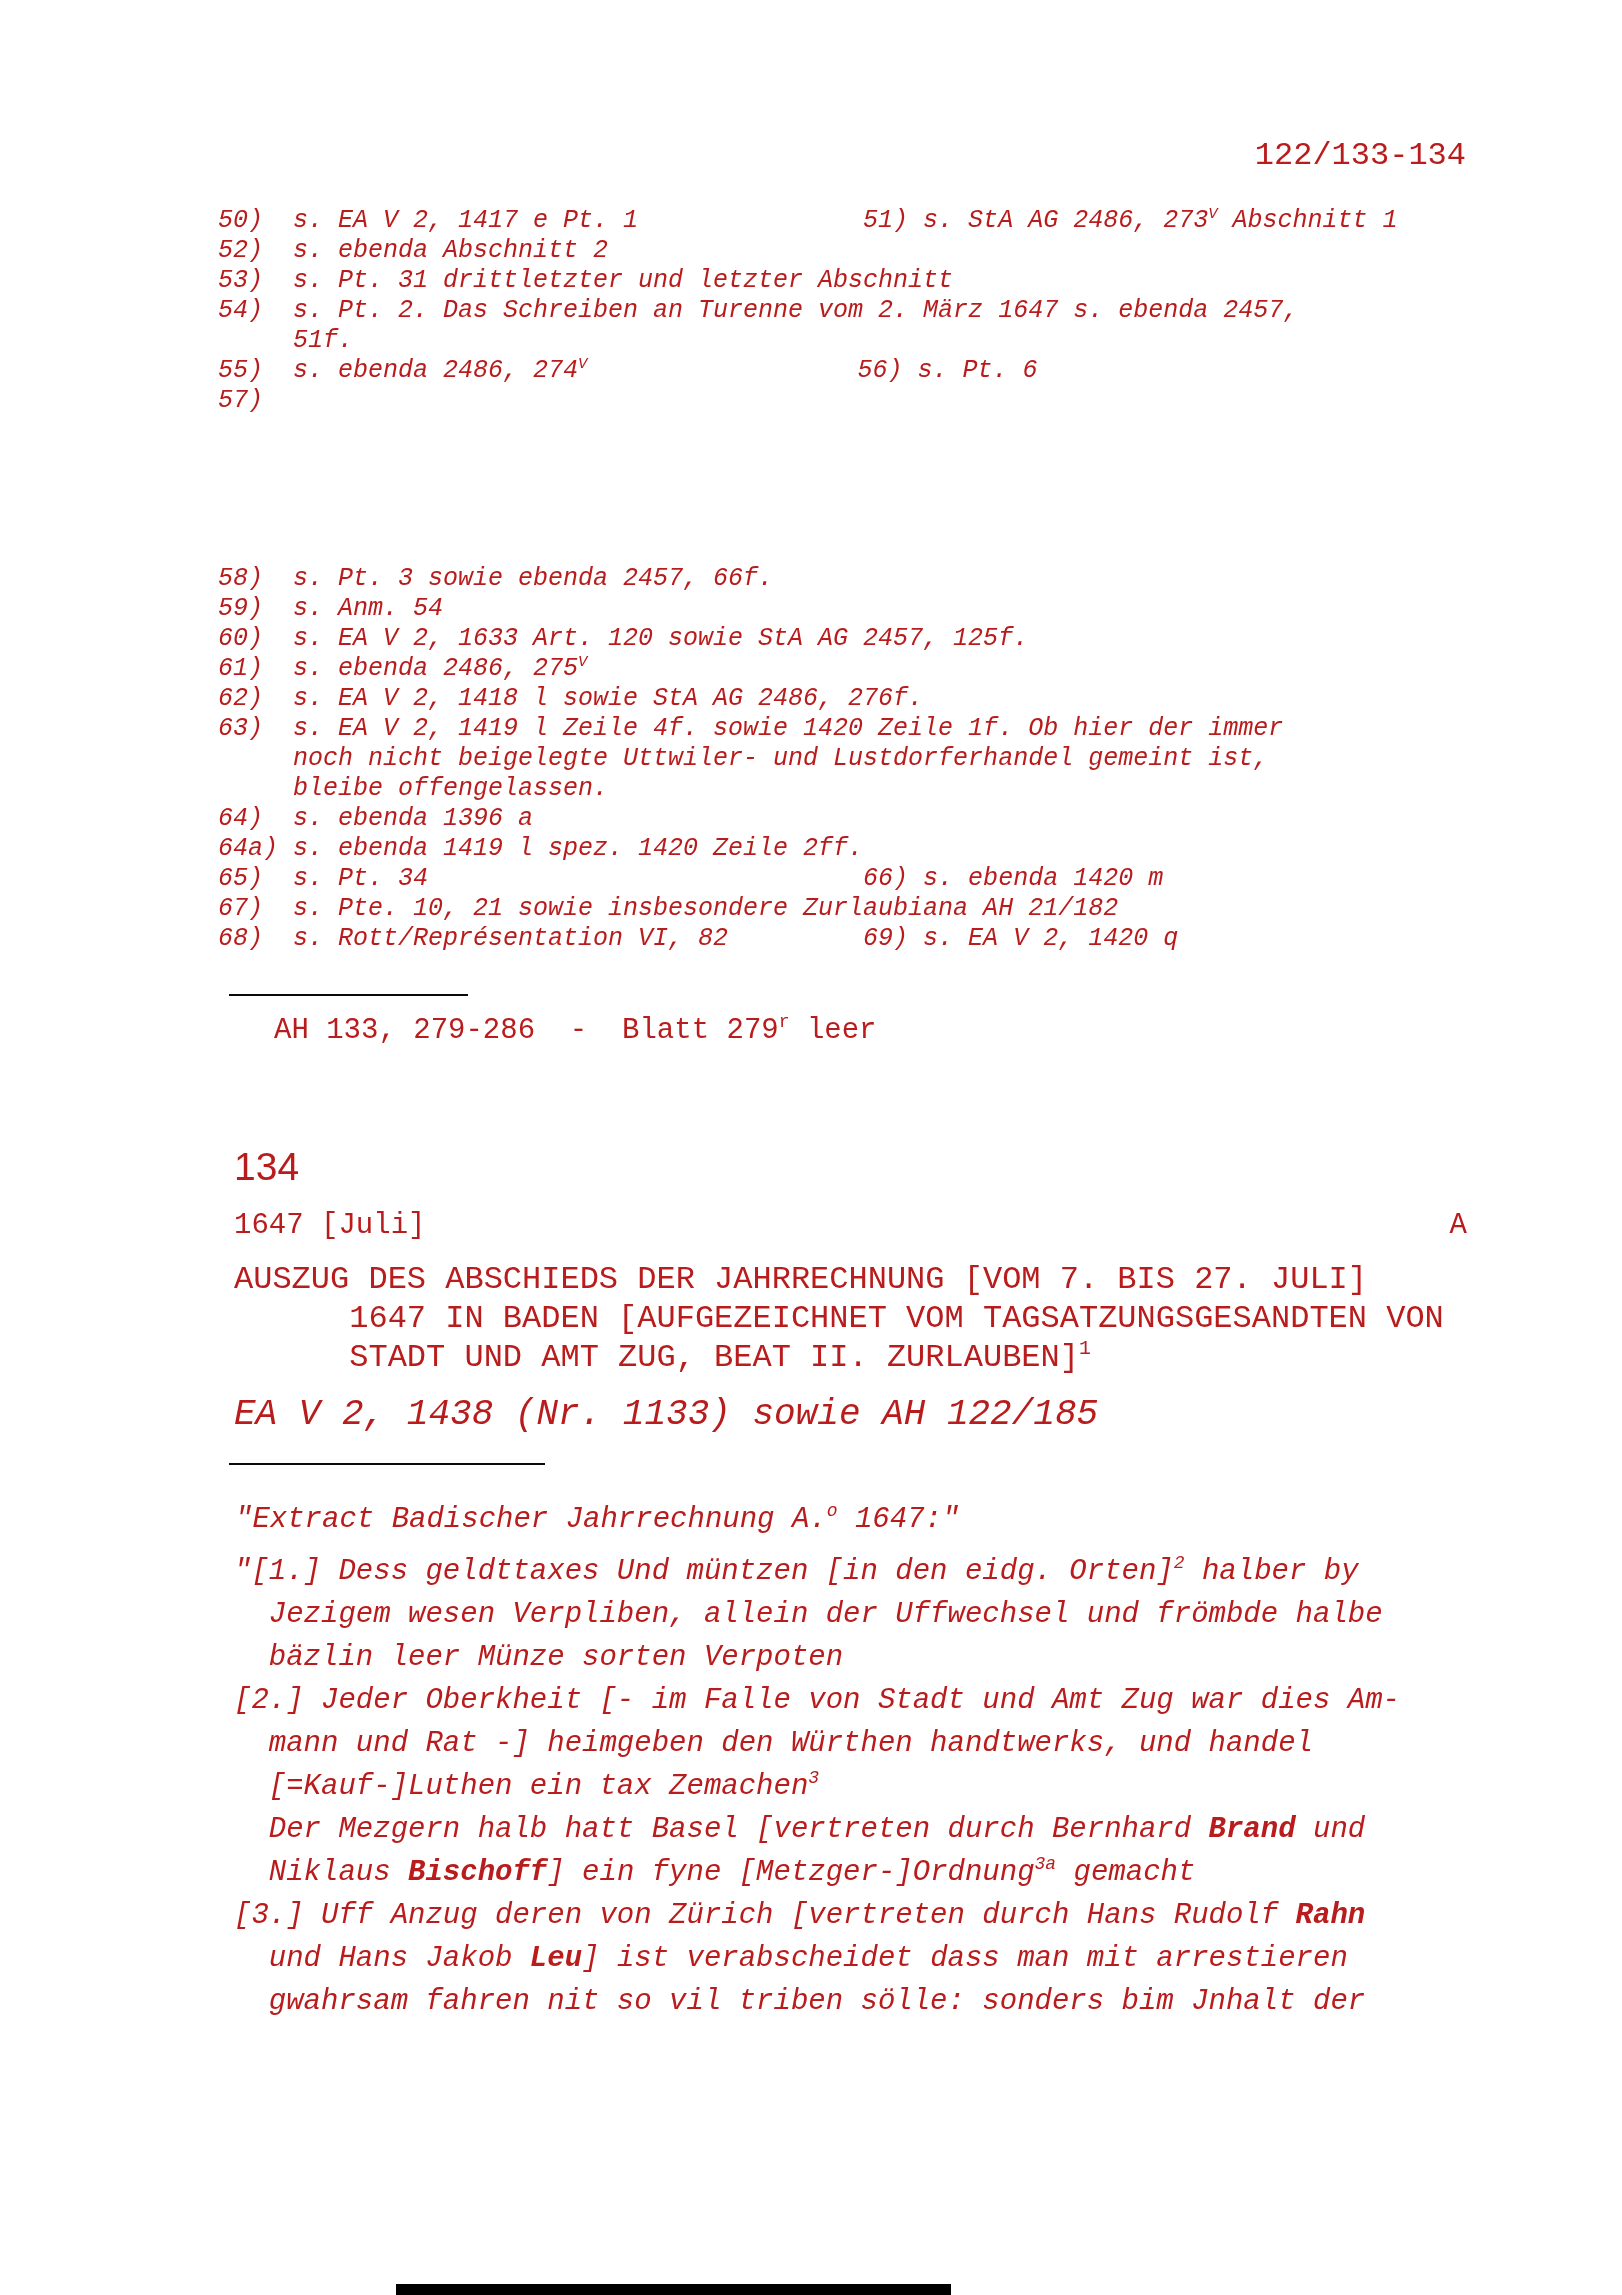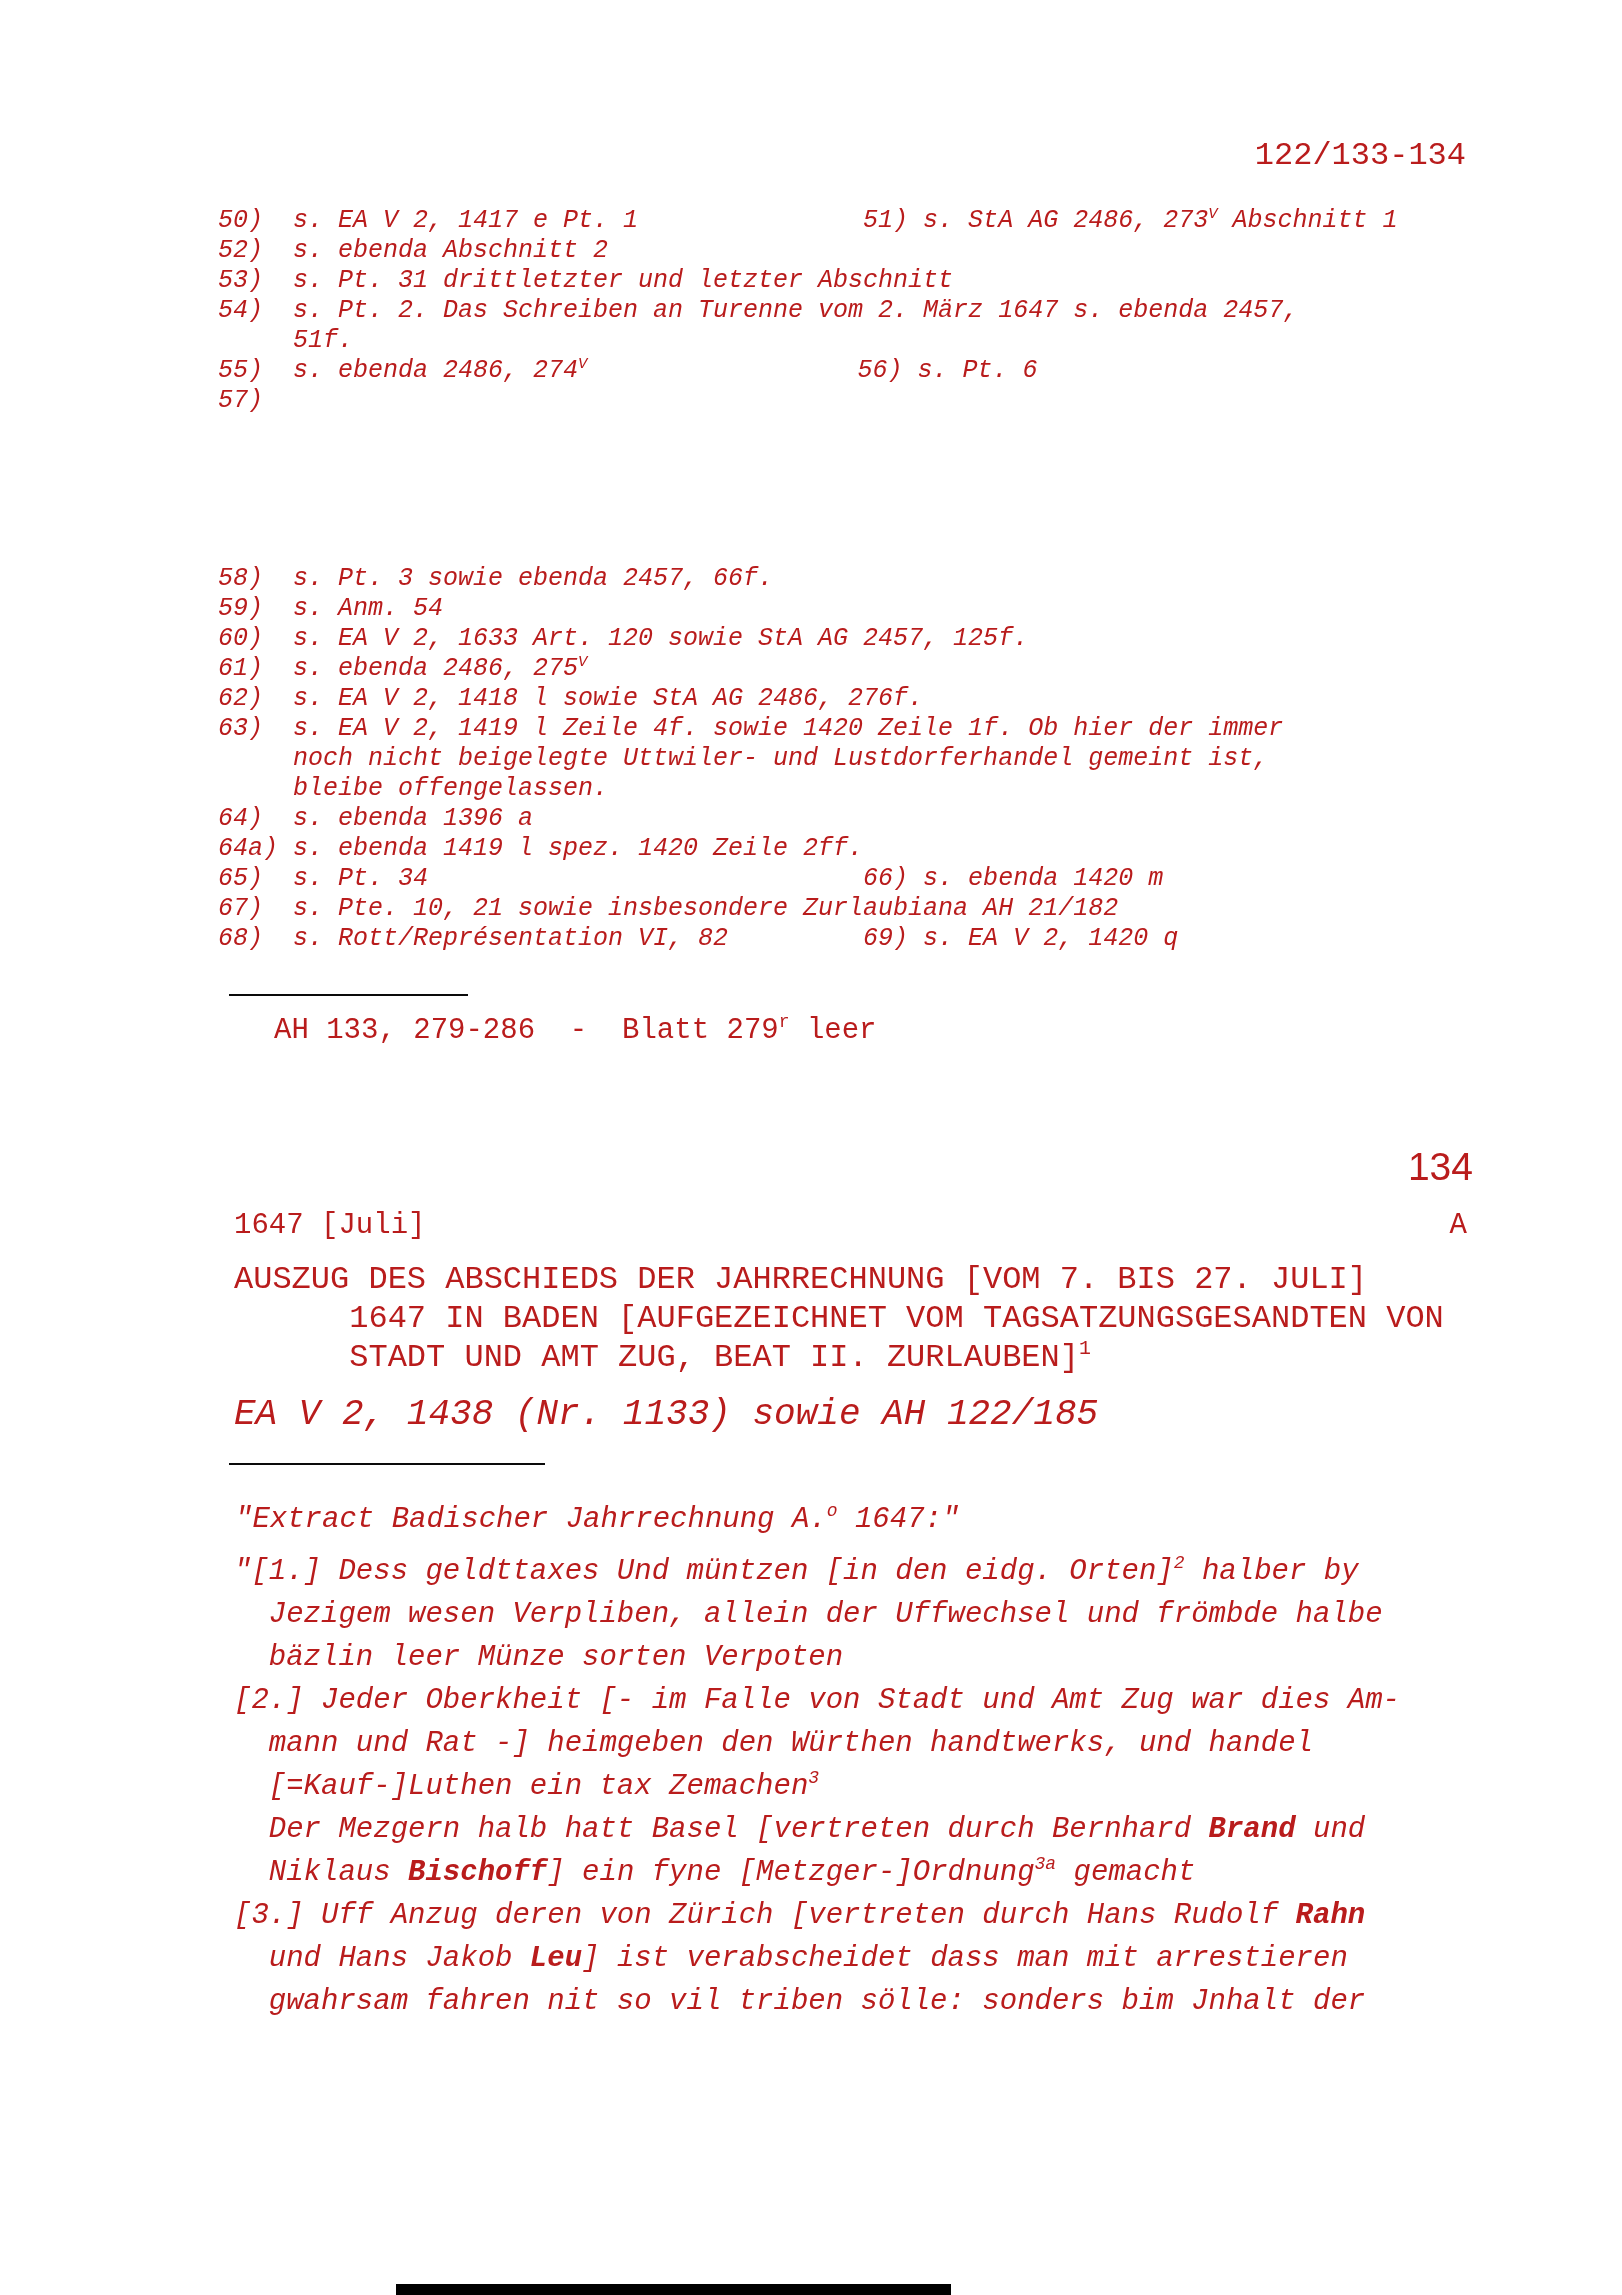--- a/index.html
+++ b/index.html
@@ -29,21 +29,21 @@
   .fnblock-2{top:564px;}
   .rule{background:#0a0a0a;height:2.4px;}
   .rule-1{left:229px;top:994px;width:239px;}
   .rule-2{left:229px;top:1463px;width:316px;}
   .archive-line{
     left:234px;top:1016px;
     font-size:29px;line-height:29px;margin-left:40px;
   }
   .section-number{
     left:234px;top:1147px;width:1239px;
-    text-align:right;
+    text-align:left;
     font-family:"Liberation Sans","DejaVu Sans",sans-serif;
     font-size:39px;line-height:39px;
   }
   .date-line{
     left:234px;top:1211px;width:1233px;
     display:flex;justify-content:space-between;
     font-size:29px;line-height:29px;
   }
   .heading{
     left:234px;top:1260px;

